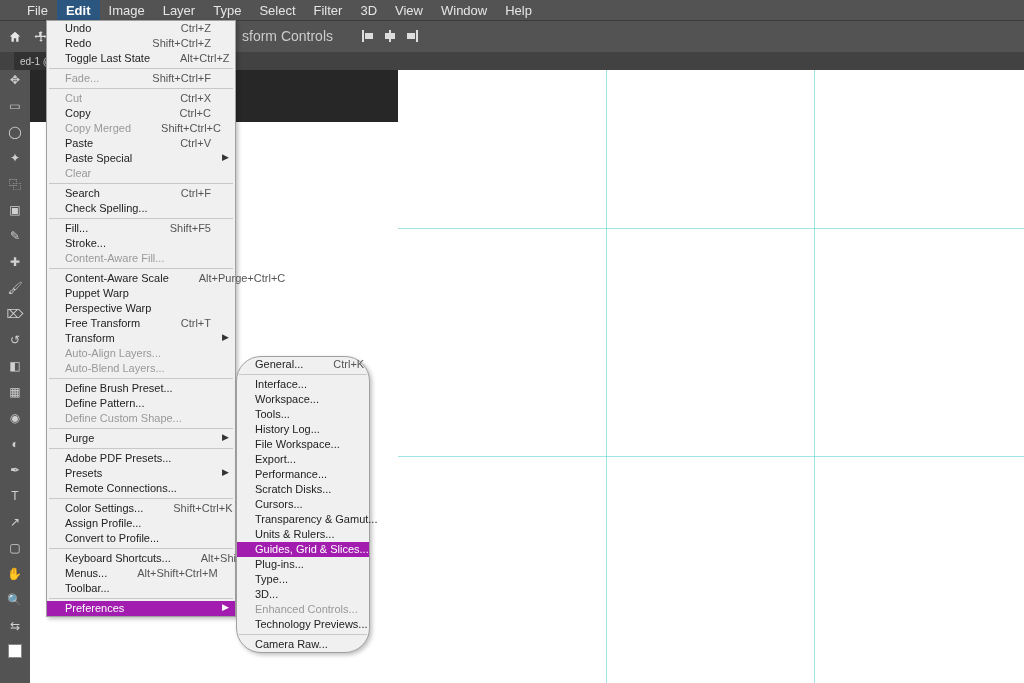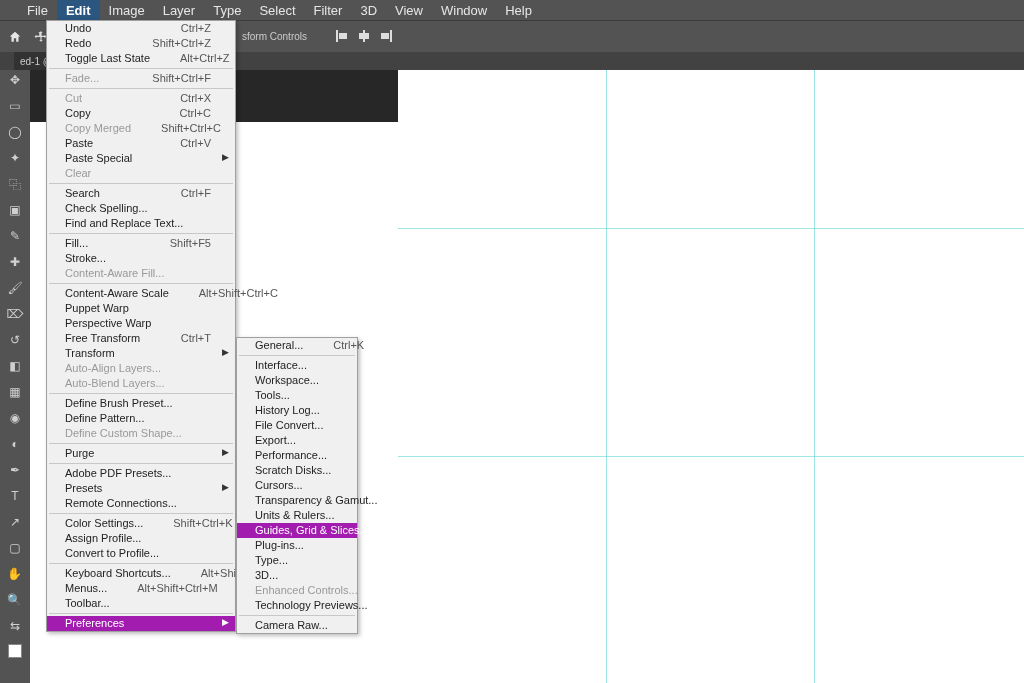--- a/index.html
+++ b/index.html
@@ -4,41 +4,41 @@
 <style>
   * { margin: 0; padding: 0; box-sizing: border-box; font-family: "Segoe UI", Tahoma, sans-serif; }
   body { width: 1024px; height: 683px; background: #fff; overflow: hidden; position: relative; }
   .menubar { position: absolute; top: 0; left: 0; right: 0; height: 20px; background: #535353; display: flex; align-items: center; padding-left: 18px; gap: 0; z-index: 10; }
   .menubar-item { color: #e6e6e6; font-size: 13px; padding: 3px 9px; cursor: default; }
   .menubar-item.open { background: #2b567f; color: #fff; font-weight: bold; }
   .toolbar { position: absolute; top: 20px; left: 0; right: 0; height: 32px; background: #535353; display: flex; align-items: center; padding-left: 4px; z-index: 5; border-top: 1px solid #3a3a3a; }
   .home-btn { width: 22px; height: 22px; display: flex; align-items: center; justify-content: center; margin-right: 6px; }
   .home-btn svg { width: 14px; height: 14px; fill: #e6e6e6; }
   .toolbar-right { position: absolute; top: 20px; left: 240px; height: 32px; display: flex; align-items: center; gap: 2px; z-index: 5; }
-  .tcbtn { color: #ccc; font-size: 10px; padding: 0 2px;}
+  .tcbtn { color: #ccc; font-size: 14px; padding: 0 2px;}
   .align-icons { display: flex; gap: 8px; padding-left: 24px;}
   .align-icons span { width: 14px; height: 14px; display: inline-flex; }
   .tabbar { position: absolute; top: 52px; left: 0; right: 0; height: 18px; background: #424242; z-index: 4; }
   .tab { position: absolute; left: 14px; top: 0; height: 18px; background: #323232; color: #ccc; font-size: 10px; padding: 2px 6px; display:flex; align-items:center;}
   .leftstrip { position: absolute; top: 70px; left: 0; width: 30px; bottom: 0; background: #535353; z-index: 4; display: flex; flex-direction: column; align-items: center; padding-top: 2px; gap: 10px; }
   .tool-icon { width: 16px; height: 16px; display: flex; align-items: center; justify-content: center; color: #d0d0d0; font-size: 12px; }
   .darkpanel { position: absolute; top: 70px; left: 30px; width: 368px; height: 52px; background: #272727; z-index: 3; }
   .canvas-area { position: absolute; top: 0; left: 398px; right: 0; bottom: 0; background: #fff; z-index: 1; }
   .guide-h { position: absolute; left: 398px; right: 0; height: 1px; background: #5ad6d6; opacity: .6; z-index: 2; }
   .guide-v { position: absolute; top: 0; bottom: 0; width: 1px; background: #5ad6d6; opacity: .6; z-index: 2; }
   .dropdown { position: absolute; background: #f0f0f0; border: 1px solid #a0a0a0; box-shadow: 2px 2px 4px rgba(0,0,0,.25); font-size: 11px; color: #222; z-index: 100; }
   .dd-row { display: flex; justify-content: space-between; align-items: flex-start; padding: 1px 24px 1px 18px; height: 15px; cursor: default; white-space: nowrap; position: relative; }
   .dd-row.sel { background: #a21caf; color: #fff; }
   .dd-row.disabled { color: #999; }
   .dd-sep { height: 1px; background: #c8c8c8; margin: 2px 2px; }
   .shortcut { color: #555; font-size: 11px; padding-left: 30px; }
   .submenu-arrow { position: absolute; right: 6px; font-size: 9px; color: #333; }
   .dd-row.sel .submenu-arrow { color: #fff; }
   #edit-menu { top: 20px; left: 46px; width: 190px; }
-  #prefs-menu { top: 337px; left: 236px; width: 122px; }
+  #prefs-menu { top: 356px; left: 236px; width: 134px; border-radius: 25px; }
 </style>
 </head>
 <body>
 
 <div class="menubar">
 
   <div id="menubar-items" style="display: flex;">
       <span class="menubar-item">File</span>
       <span class="menubar-item open">Edit</span>
       <span class="menubar-item">Image</span>
@@ -174,38 +174,35 @@
       <span>Clear</span>
     </div>
     <div class="dd-sep"></div>
     <div class="dd-row">
       <span>Search</span>
       <span class="shortcut">Ctrl+F</span>
     </div>
     <div class="dd-row">
       <span>Check Spelling...</span>
     </div>
-    <div class="dd-row">
-      <span>Find and Replace Text...</span>
-    </div>
     <div class="dd-sep"></div>
     <div class="dd-row">
       <span>Fill...</span>
       <span class="shortcut">Shift+F5</span>
     </div>
     <div class="dd-row">
       <span>Stroke...</span>
     </div>
     <div class="dd-row disabled">
       <span>Content-Aware Fill...</span>
     </div>
     <div class="dd-sep"></div>
     <div class="dd-row">
       <span>Content-Aware Scale</span>
-      <span class="shortcut">Alt+Shift+Ctrl+C</span>
+      <span class="shortcut">Alt+Purge+Ctrl+C</span>
     </div>
     <div class="dd-row">
       <span>Puppet Warp</span>
     </div>
     <div class="dd-row">
       <span>Perspective Warp</span>
     </div>
     <div class="dd-row">
       <span>Free Transform</span>
       <span class="shortcut">Ctrl+T</span>
@@ -287,21 +284,21 @@
     <div class="dd-row">
       <span>Workspace...</span>
     </div>
     <div class="dd-row">
       <span>Tools...</span>
     </div>
     <div class="dd-row">
       <span>History Log...</span>
     </div>
     <div class="dd-row">
-      <span>File Convert...</span>
+      <span>File Workspace...</span>
     </div>
     <div class="dd-row">
       <span>Export...</span>
     </div>
     <div class="dd-row">
       <span>Performance...</span>
     </div>
     <div class="dd-row">
       <span>Scratch Disks...</span>
     </div>

